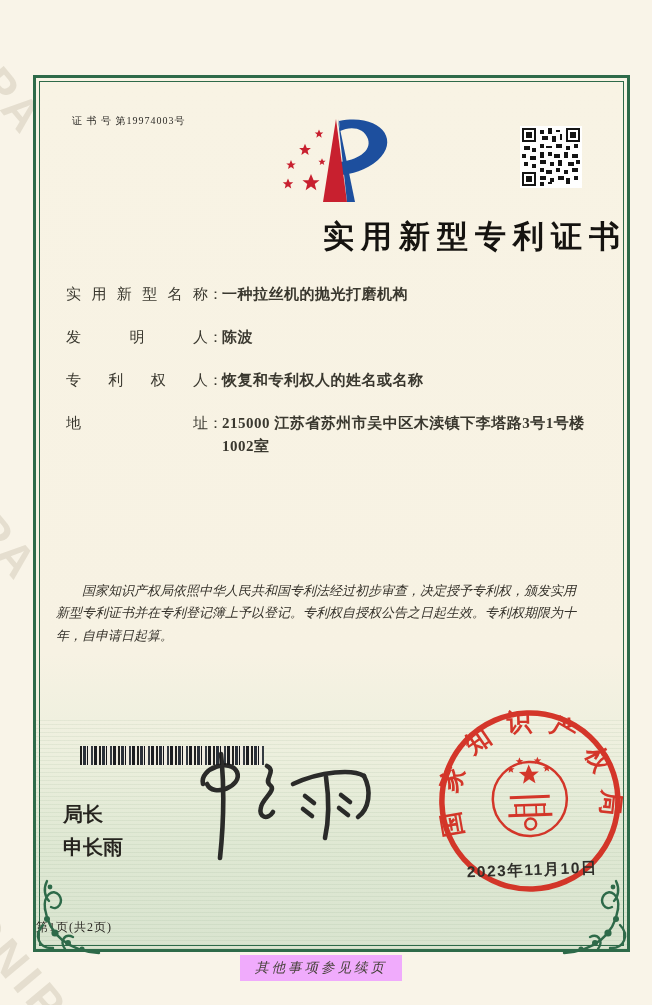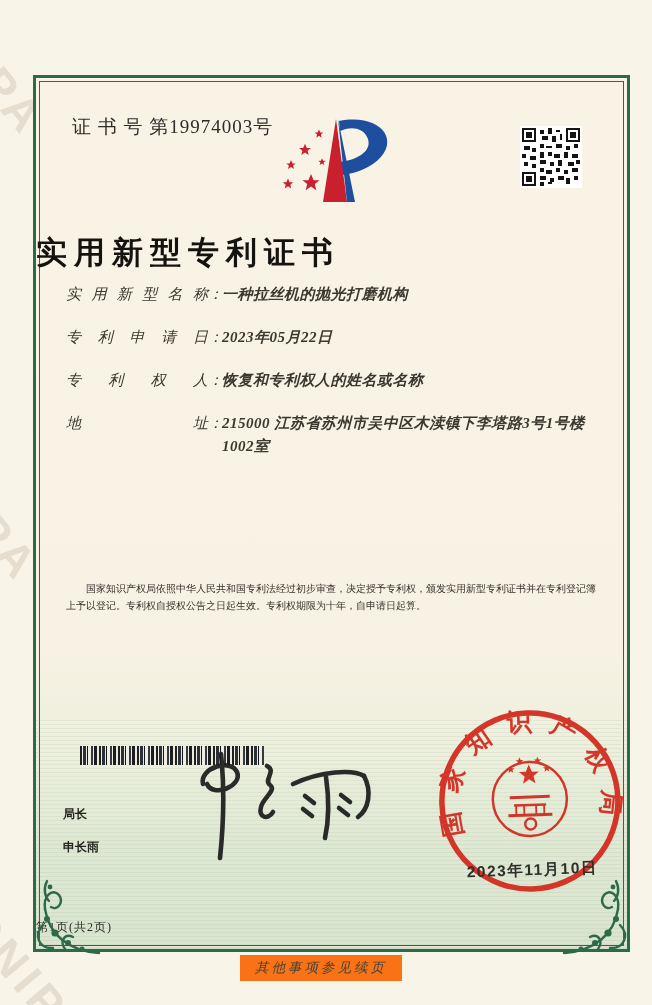--- a/index.html
+++ b/index.html
@@ -12,70 +12,70 @@
       font-weight:bold;font-size:46px;letter-spacing:6px;color:rgba(182,172,148,0.30);
       transform:rotate(50deg);transform-origin:left top;pointer-events:none;white-space:nowrap;}
 
   
   .cert{position:absolute;left:33px;top:75px;width:591px;height:871px;
         border:3px solid #2e6a49;outline:1px solid #2e6a49;outline-offset:-7px;
         background:linear-gradient(180deg,#f8f3e4 0%,#f7f2e3 66%,#ecefdd 78%,#dfe8d3 88%,#d9e4cf 100%);}
   .band{position:absolute;left:0;right:0;top:640px;bottom:0;
         background:repeating-linear-gradient(0deg,rgba(118,150,114,0.10) 0 1px,rgba(0,0,0,0) 1px 4px);}
 
-  .certno{position:absolute;left:36px;top:36px;font-size:19px;letter-spacing:1px;color:#2e2c28;}
-
-  .title{position:absolute;left:0;right:0;top:138px;text-align:left;
-         font-size:31px;font-weight:bold;letter-spacing:7px;color:#151310;margin-top:16px;}
+  .certno{position:absolute;left:36px;top:36px;font-size:10px;letter-spacing:1px;color:#2e2c28;}
+
+  .title{position:absolute;left:0;right:0;top:138px;text-align:right;
+         font-size:31px;font-weight:bold;letter-spacing:7px;color:#151310;}
 
   
   .logo{position:absolute;left:239px;top:34px;}
   .qr{position:absolute;left:484px;top:48px;background:#fff;padding:2px;}
 
   
-  .fields{position:absolute;left:30px;top:205px;width:540px;font-size:15px;color:#3a382f;font-style:italic;}
+  .fields{position:absolute;left:30px;top:205px;width:540px;font-size:15px;color:#3a382f;}
   .frow{margin-bottom:20px;line-height:23px;}
   .flabel{display:inline-block;width:142px;text-align:justify;text-align-last:justify;
           vertical-align:top;}
   .fcolon{display:inline-block;width:14px;vertical-align:top;}
   .fvalue{display:inline-block;width:375px;vertical-align:top;font-weight:600;letter-spacing:0.5px;}
   .grant .fvalue{width:148px;}
   .flabel2{display:inline-block;width:100px;text-align:justify;text-align-last:justify;vertical-align:top;}
   .fvalue2{display:inline-block;font-weight:600;vertical-align:top;}
 
   
-  .paras{position:absolute;left:30px;top:502px;width:531px;font-size:10px;line-height:1.72;
-         color:#34312a;}
+  .paras{position:absolute;left:20px;top:502px;width:531px;font-size:13px;line-height:1.72;
+         font-style:italic;color:#34312a;}
   .paras p{margin:0 0 8px 0;text-indent:2em;}
 
   
   .barcode{position:absolute;left:44px;top:668px;width:184px;height:19px;background:
     repeating-linear-gradient(90deg,#20211f 0 2px,#f2efe4 2px 3px,#2a3038 3px 6px,#ece9de 6px 7px,
       #14161a 7px 8px,#efece1 8px 11px,#343a40 11px 13px,#f0ede2 13px 14px,#1b1d20 14px 17px,#ece9de 17px 19px);}
 
   
   .signoff{position:absolute;left:27px;top:720px;font-family:Liberation Sans, sans-serif;
-           font-weight:bold;font-size:12px;color:#26241f;line-height:33px;}
+           font-weight:bold;font-size:20px;color:#26241f;line-height:33px;}
   .signature{position:absolute;left:147px;top:668px;}
 
   
   .seal{position:absolute;left:393px;top:631px;transform:rotate(-2deg);}
 
   
   .pageno{position:absolute;left:0;right:0;top:841px;text-align:left;font-size:12px;
           letter-spacing:1px;color:#2c2a25;}
 
   
   .corner{position:absolute;bottom:-8px;}
   .corner.left{left:-13px;}
   .corner.right{right:-13px;transform:scaleX(-1);}
 
   
   .footnote{position:absolute;left:240px;top:955px;width:158px;padding:4px 2px;text-align:center;
-            background:#f97316;font-size:13.5px;font-style:italic;letter-spacing:3px;color:#46423a;}
+            background:#f0abfc;font-size:13.5px;font-style:italic;letter-spacing:3px;color:#46423a;}
 </style>
 </head>
 <body>
 
 <div class="screen">
 
   <span class="wm" style="left:-52px;top:-18px;">CNIPA</span>
   <span class="wm" style="left:392px;top:292px;">CNIPA</span>
   <span class="wm" style="left:-58px;top:428px;">CNIPA</span>
   <span class="wm" style="left:116px;top:592px;">CNIPA</span>
@@ -156,21 +156,21 @@
       </g>
     </svg>
 
     <div class="title">实用新型专利证书</div>
 
     <div class="fields">
       <div class="frow">
         <span class="flabel">实用新型名称</span><span class="fcolon">：</span><span class="fvalue">一种拉丝机的抛光打磨机构</span>
       </div>
       <div class="frow">
-        <span class="flabel">专利申请日</span><span class="fcolon">：</span><span class="fvalue">2023年05月22日</span>
+        <span class="flabel">发明人</span><span class="fcolon">：</span><span class="fvalue">陈波</span>
       </div>
       <div class="frow">
         <span class="flabel">专利权人</span><span class="fcolon">：</span><span class="fvalue">恢复和专利权人的姓名或名称</span>
       </div>
       <div class="frow">
         <span class="flabel">地址</span><span class="fcolon">：</span><span class="fvalue">215000 江苏省苏州市吴中区木渎镇下李塔路3号1号楼1002室</span>
       </div>
     </div>
 
     <div class="paras">

